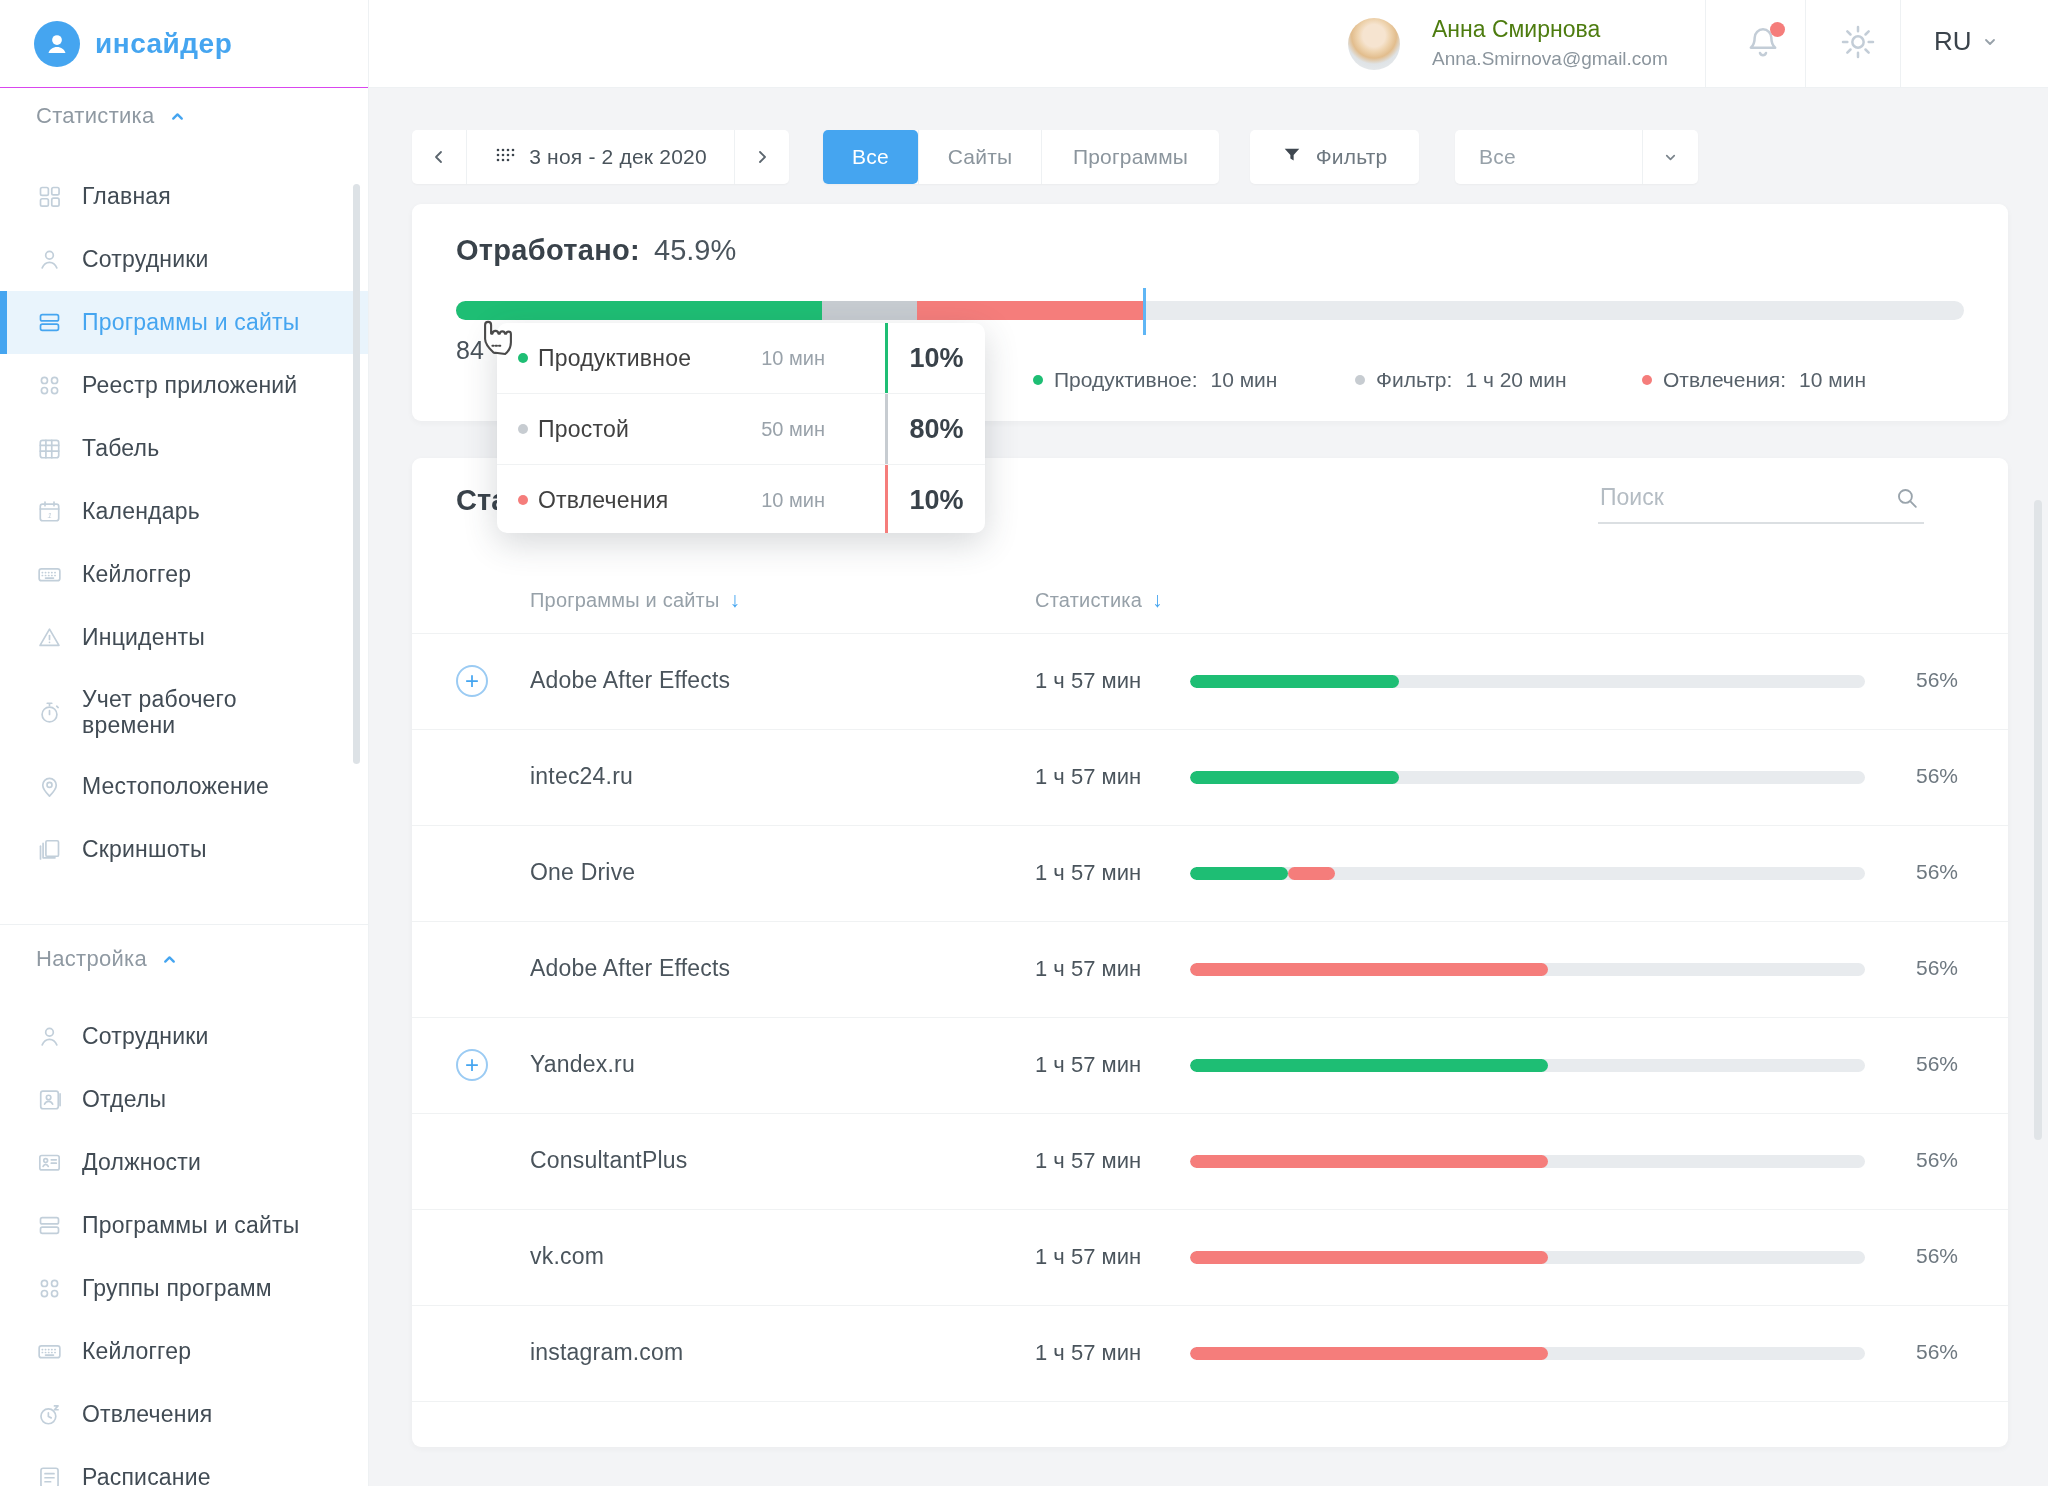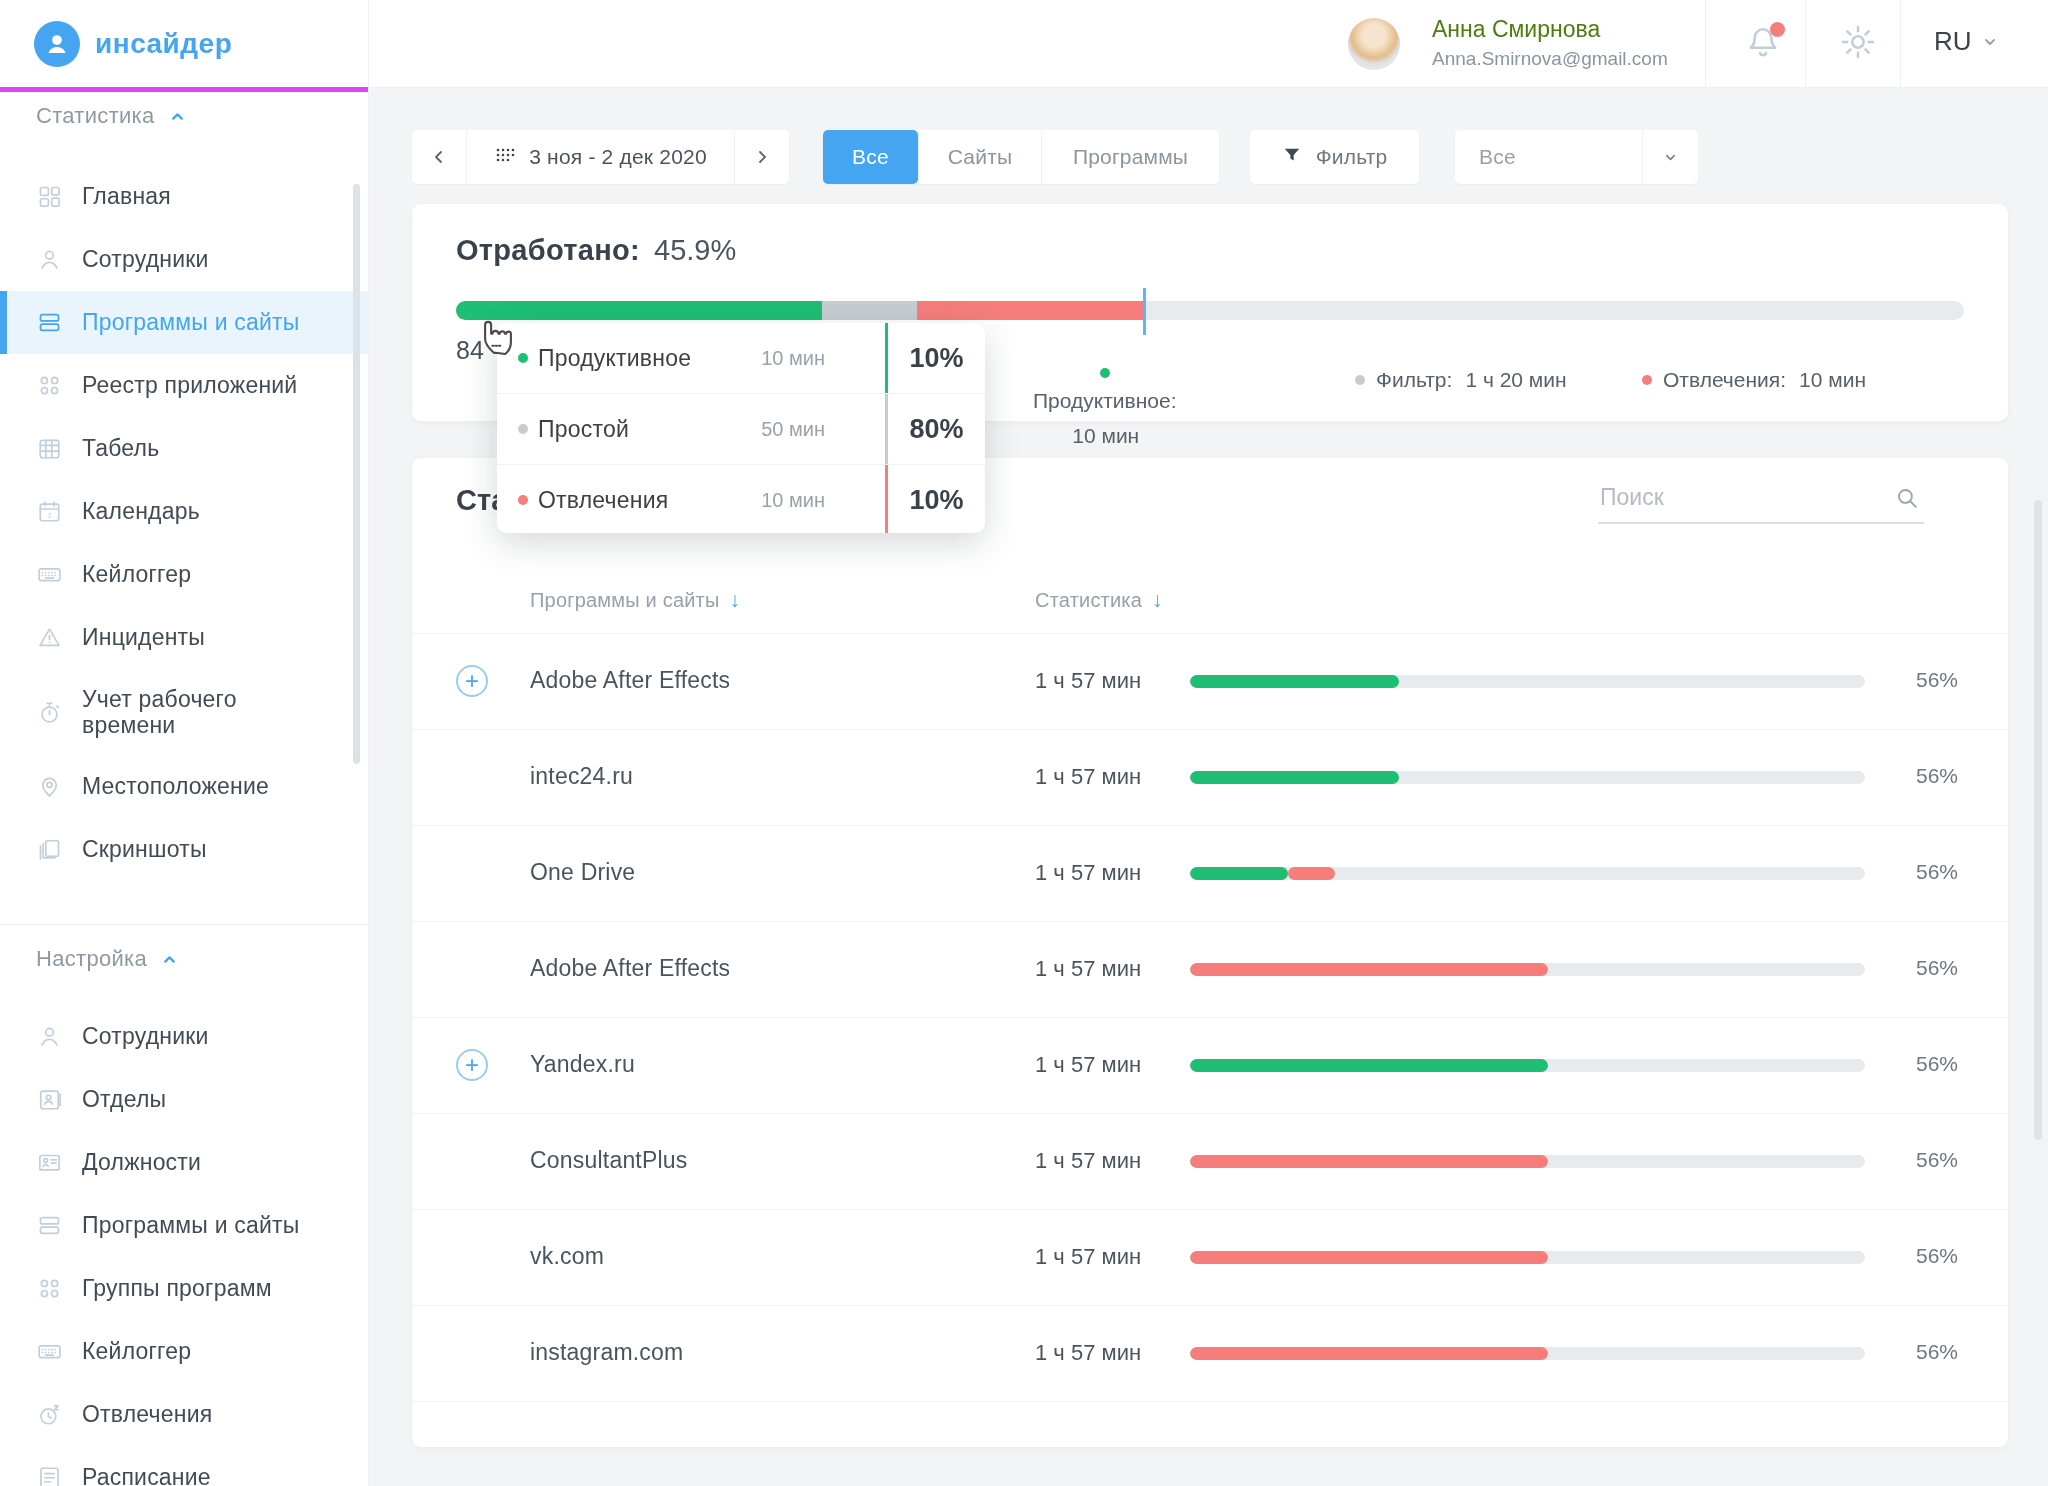--- a/index.html
+++ b/index.html
@@ -1,21 +1,21 @@
 <!DOCTYPE html>
 <html style="--c-blue: #45a5f0; --c-green: #1ebe74; --c-silver: #c7ccd1; --c-red: #f57d7b; --c-track: #e8ebee;"><head>
 <meta charset="utf-8">
 <style>
   html,body{margin:0;padding:0;}
   body{width:2048px;height:1486px;overflow:hidden;font-family:"Liberation Sans",sans-serif;background:#f3f4f6;position:relative;}
   .page{position:absolute;inset:0;}
 
   
   .sidebar{position:absolute;left:0;top:0;width:368px;height:1486px;background:#fff;border-right:1px solid #eef1f3;z-index:5;}
-  .logo-row{position:absolute;left:0;top:0;width:368px;height:87px;border-bottom:5px solid #d946ef;display:flex;align-items:center;cursor:pointer;}
+  .logo-row{position:absolute;left:0;top:0;width:368px;height:87px;border-bottom:1px solid #d946ef;display:flex;align-items:center;cursor:pointer;}
   .logo-mark{width:46px;height:46px;border-radius:50%;background:var(--c-blue);margin-left:34px;display:flex;align-items:center;justify-content:center;}
   .logo-mark svg{width:30px;height:30px;}
   .logo-text{margin-left:15px;font-size:28px;font-weight:700;color:var(--c-blue);letter-spacing:.5px;}
   .section-head{position:absolute;left:36px;display:flex;align-items:center;gap:14px;font-size:22px;color:#8f99a2;letter-spacing:.3px;cursor:pointer;}
   .section-head .caret{color:var(--c-blue);display:flex;}
   .section-head .caret svg{width:17px;height:17px;}
   .nav{position:absolute;left:0;width:368px;}
   .item{position:relative;display:flex;align-items:center;min-height:63px;padding-left:36px;box-sizing:border-box;cursor:pointer;}
   .item .ic{width:27px;height:27px;color:#c2cfda;flex:0 0 27px;display:flex;}
   .item .ic svg{width:27px;height:27px;}
@@ -428,21 +428,21 @@
     <div class="ov-title">Отработано:</div>
     <div class="ov-value">45.9%</div>
     <div class="ov-bar">
         <span style="width: 24.3%; background: rgb(30, 190, 116);"></span>
         <span style="width: 6.3%; background: rgb(199, 204, 209);"></span>
         <span style="width: 15%; background: rgb(245, 125, 123);"></span>
       </div>
     <div class="ov-marker" style="margin-left: 0px; left: 730.648px;"></div>
     <div class="ov-left-text">84 ч</div>
 
-    <div class="legend-item" style="left:621px;flex-direction:column;">
+    <div class="legend-item" style="left:621px;">
       <span class="dot c-green"></span>
       <span>Продуктивное:</span>
       <span class="val">10 мин</span>
     </div>
     <div class="legend-item" style="left:943px;">
       <span class="dot c-silver"></span>
       <span>Фильтр:</span>
       <span class="val">1 ч 20 мин</span>
     </div>
     <div class="legend-item" style="left:1230px;">

